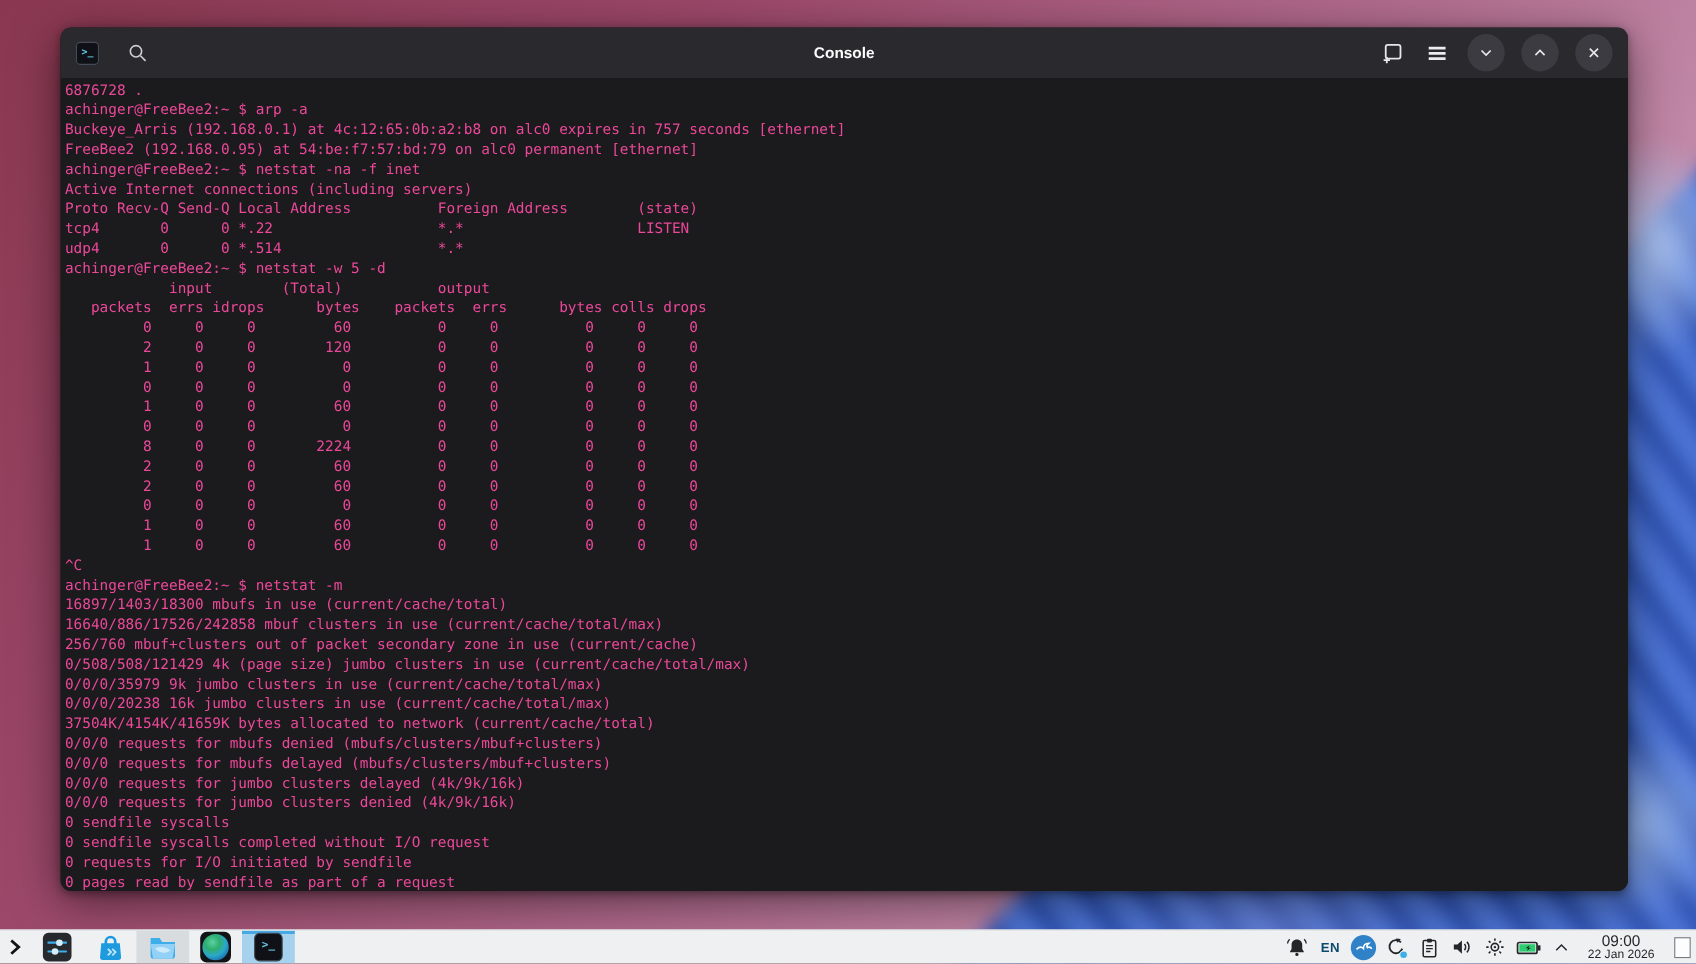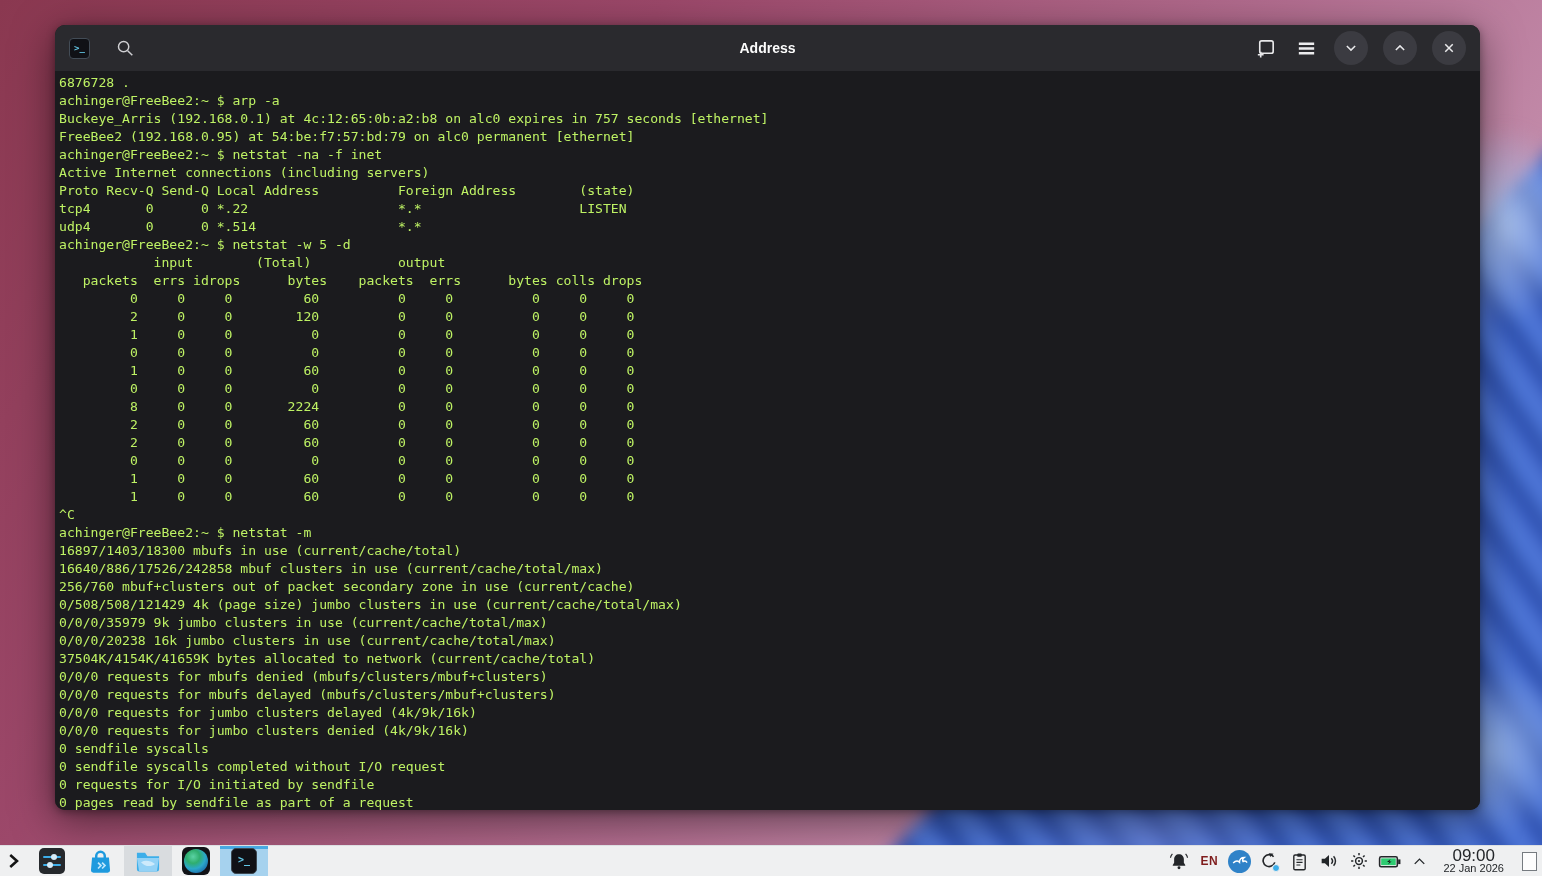--- a/index.html
+++ b/index.html
@@ -55,21 +55,21 @@
     color: #63c7e6; font-family: "DejaVu Sans Mono", monospace;
     font-size: 9px; line-height: 18px; text-align: center; font-weight: bold;
   }
   .tb-btn { display: flex; align-items: center; justify-content: center; width: 26px; height: 26px; }
   .circ-btn {
     width: 34px; height: 34px; border-radius: 50%; background: #3b3b41;
     display: flex; align-items: center; justify-content: center;
   }
   .terminal {
     flex: 1; margin: 0; padding: 3px 0 0 4px;
-    background: #1b1b1e; color: #bef264;
+    background: #1b1b1e; color: #ec4899;
     font-family: "DejaVu Sans Mono", monospace;
     font-size: 13.1px; line-height: 18px; white-space: pre; overflow: hidden;
   }
 
   
   .taskbar {
     position: absolute; left: 0; bottom: 0; width: 1542px; height: 31px;
     background: #eff0f1; border-top: 1px solid #dcdfe2;
     display: flex; align-items: stretch;
   }
@@ -87,26 +87,26 @@
 
   .globe-wrap { width: 28px; height: 28px; border-radius: 6px; background: #121317; display: flex; align-items: center; justify-content: center; }
   .globe-glyph { width: 24px; height: 24px; border-radius: 50%;
     background: radial-gradient(circle at 38% 32%, #5bd2a4 0%, #2fae6e 30%, #2ba8c9 55%, #1d6fae 80%, #155183 100%); }
 
   .task-term-icon { width: 26px; height: 26px; border-radius: 5px; background: #101116; border: 1px solid #3c4750;
     color: #63c7e6; font-family: "DejaVu Sans Mono", monospace; font-size: 10px; line-height: 22px; text-align: center; font-weight: bold; }
 
   .tray { display: flex; align-items: center; gap: 2px; }
   .tray button { width: 28px; height: 31px; display: flex; align-items: center; justify-content: center; position: relative; }
-  .kbd-layout { font-size: 12px; font-weight: bold; color: #7f1d1d; letter-spacing: .5px; }
+  .kbd-layout { font-size: 12px; font-weight: bold; color: #0c4a6e; letter-spacing: .5px; }
   .bird-glyph { width: 23px; height: 23px; border-radius: 50%; background: #2f82c8; display: flex; align-items: center; justify-content: center; }
   .update-dot { position: absolute; right: 3px; bottom: 5px; width: 8px; height: 8px; border-radius: 50%; background: #3daee9; border: 1px solid #eff0f1; }
 
   .clock { display: flex; flex-direction: column; align-items: center; justify-content: center; padding: 0 10px; color: #232629; }
-  .clock .time { font-size: 17px; line-height: 15px; }
+  .clock .time { font-size: 14px; line-height: 15px; }
   .clock .date { font-size: 11px; line-height: 11px; }
   .show-desktop { width: 15px; height: 19px; background: #fdfdfd; border: 1px solid #767b80; align-self: center; margin: 0 5px 0 8px; }
 </style>
 </head>
 <body>
 
 <div class="desktop">
   <div class="wp-blur">
     <div class="wp-wedge"></div>
     <div class="wp-blob wp-blob1"></div>
@@ -118,21 +118,21 @@
     <div class="titlebar">
       <div class="tb-left">
         <div class="app-mini-icon">&gt;_</div>
         <button class="tb-btn">
           <svg width="22" height="22" viewBox="0 0 24 24">
             <circle cx="10.5" cy="10.5" r="5.6" fill="none" stroke="#cfcfd2" stroke-width="1.6"></circle>
             <path d="M14.9 14.9L20 20" stroke="#cfcfd2" stroke-width="1.6"></path>
           </svg>
         </button>
       </div>
-      <div class="tb-title">Address</div>
+      <div class="tb-title">Console</div>
       <div class="tb-right">
         <button class="tb-btn">
           <svg width="23" height="23" viewBox="0 0 24 24">
             <rect x="6" y="4" width="14" height="13" rx="2" fill="none" stroke="#e8e8ea" stroke-width="1.7"></rect>
             <path d="M7 15.5v6M4 18.5h6" stroke="#e8e8ea" stroke-width="1.7"></path>
           </svg>
         </button>
         <button class="tb-btn">
           <svg width="23" height="23" viewBox="0 0 24 24">
             <path d="M4 7h16M4 12h16M4 17h16" stroke="#ececee" stroke-width="2.5"></path>

